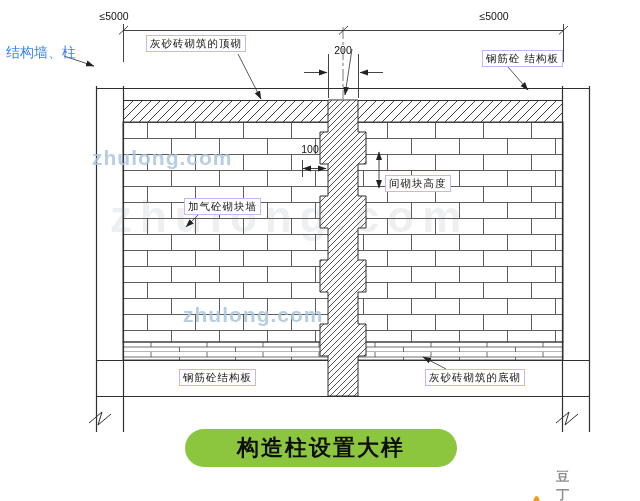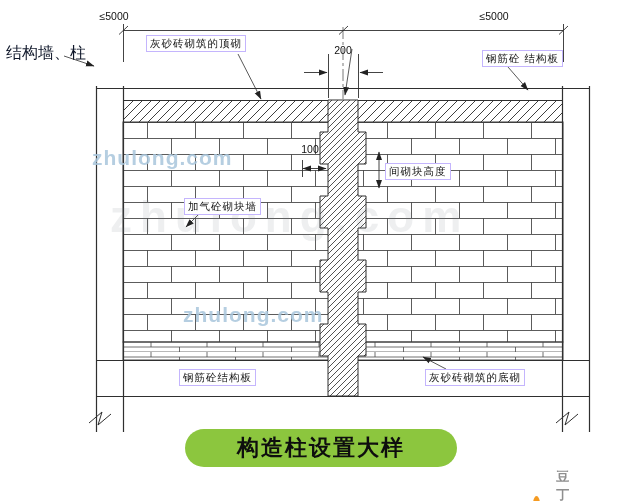--- a/index.html
+++ b/index.html
@@ -1,21 +1,21 @@
 <!DOCTYPE html>
 <html><head>
 <meta charset="utf-8">
 <style>
   *{margin:0;padding:0;box-sizing:border-box}
   html,body{background:#fff}
   body{width:640px;height:501px;position:relative;overflow:hidden;
        font-family:"Liberation Sans","DejaVu Sans",sans-serif;color:#1a1a1a}
   .canvas{position:absolute;left:0;top:0;width:541px;height:501px}
   svg{position:absolute;left:0;top:0}
-  .lbl{position:absolute;white-space:nowrap;font-size:16px;color:#0f172a;line-height:1.15}
+  .lbl{position:absolute;white-space:nowrap;font-size:14px;color:#3b82f6;line-height:1.15}
   .boxed{position:absolute;white-space:nowrap;border:1px solid #c4b5fd;background:#fff;
          padding:1px 3px;font-size:10.5px;color:#151515;letter-spacing:1px;line-height:1.25;z-index:3}
   .dim{position:absolute;font-size:10.5px;color:#111;text-align:center;white-space:nowrap;z-index:3}
   .wm{position:absolute;color:#a9c6dc;font-size:21px;font-weight:bold;opacity:.85;
       letter-spacing:1px;z-index:2;pointer-events:none}
   .wm-big{position:absolute;font-size:44px;font-weight:bold;color:#77808a;opacity:.12;
       letter-spacing:8px;z-index:2;pointer-events:none;white-space:nowrap}
   .title-pill{position:absolute;left:185px;top:429px;width:272px;height:38px;background:#8CC63E;
       border-radius:19px;display:flex;align-items:center;justify-content:center;z-index:4}
   .title-pill span{font-size:22px;font-weight:bold;color:#0e0e0e;letter-spacing:2px}
@@ -118,21 +118,21 @@
   </svg>
 
   <div class="dim" style="left:86px;top:10px;width:56px">≤5000</div>
   <div class="dim" style="left:466px;top:10px;width:56px">≤5000</div>
   <div class="dim" style="left:328px;top:44px;width:30px">200</div>
   <div class="dim" style="left:295px;top:143px;width:30px">100</div>
 
   <div class="lbl" style="left:6px;top:44px">结构墙、柱</div>
   <div class="boxed" style="left:146px;top:35px">灰砂砖砌筑的顶砌</div>
   <div class="boxed" style="left:482px;top:50px">钢筋砼 结构板</div>
-  <div class="boxed" style="left:385px;top:163px">间砌块高度</div>
+  <div class="boxed" style="left:385px;top:175px">间砌块高度</div>
   <div class="boxed" style="left:184px;top:198px">加气砼砌块墙</div>
   <div class="boxed" style="left:425px;top:369px">灰砂砖砌筑的底砌</div>
   <div class="boxed" style="left:179px;top:369px">钢筋砼结构板</div>
 
   <div class="wm" style="left: 92px; top: 146px; color: rgb(169, 198, 220);">zhulong.com</div>
   <div class="wm" style="left: 183px; top: 303px; color: rgb(169, 198, 220);">zhulong.com</div>
   <div class="wm-big" style="left:110px;top:192px">zhulong.com</div>
 
   <div class="title-pill" style="background: rgb(140, 198, 62);">
     <span>构造柱设置大样</span>

